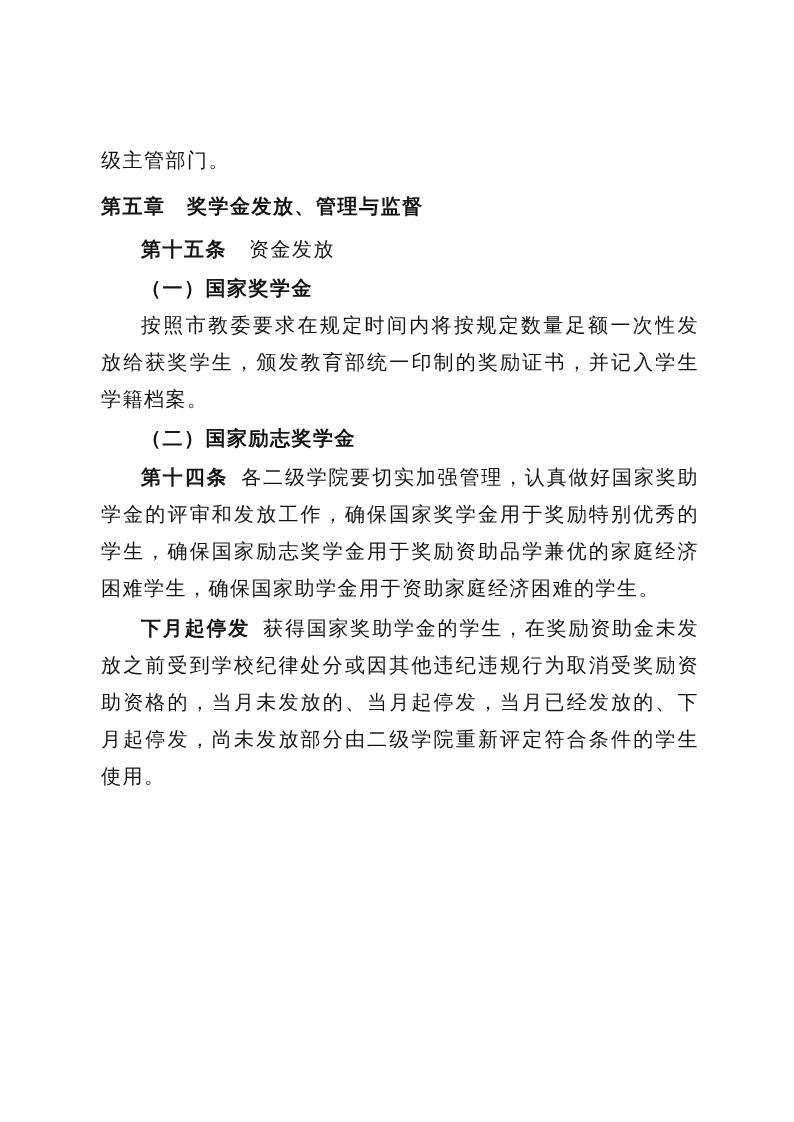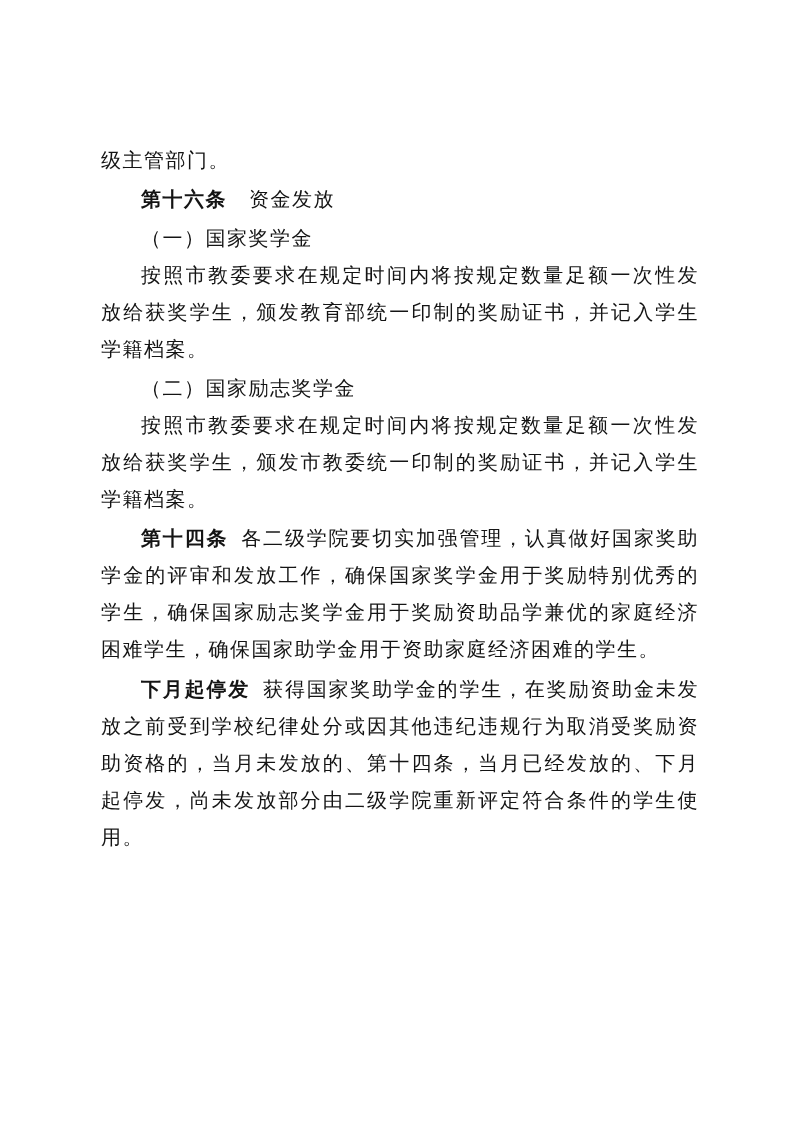--- a/index.html
+++ b/index.html
@@ -37,21 +37,21 @@
     font-family: "Liberation Sans", sans-serif;
     font-weight: 700;
     font-size: 22px;
     letter-spacing: 1px;
     margin-top: 9px !important;
     margin-bottom: 6px !important;
     text-indent: 0;
   }
   .sub-heading {
     font-family: "Liberation Sans", sans-serif;
-    font-weight: 400;
+    font-weight: 700;
     font-size: 20.5px;
     margin-top: 2px !important;
   }
   .article { margin-top: 2px !important; }
   .article-16 { margin-top: 3px !important; }
   .article-label {
     font-family: "Liberation Sans", sans-serif;
     font-weight: 700;
     margin-right: 13px;
   }
@@ -67,33 +67,33 @@
   }
 </style>
 </head>
 <body>
 
 <div class="page">
   <div class="content">
 
     <p class="continuation">级主管部门。</p>
 
+    <p class="chapter-heading">第五章　奖学金发放、管理与监督</p>
 
-    <p class="indent article"><span class="article-label wide-gap">第十六条</span><span>资金发放</span></p>
+    <p class="indent article"><span class="article-label wide-gap">第十五条</span><span>资金发放</span></p>
 
     <p class="indent sub-heading">（一）国家奖学金</p>
 
     <p class="indent">按照市教委要求在规定时间内将按规定数量足额一次性发放给获奖学生，颁发教育部统一印制的奖励证书，并记入学生学籍档案。</p>
 
     <p class="indent sub-heading">（二）国家励志奖学金</p>
 
-    <p class="indent">按照市教委要求在规定时间内将按规定数量足额一次性发放给获奖学生，颁发市教委统一印制的奖励证书，并记入学生学籍档案。</p>
 
 
 
     <p class="indent article"><span class="article-label">第十四条</span><span>各二级学院要切实加强管理，认真做好国家奖助学金的评审和发放工作，确保国家奖学金用于奖励特别优秀的学生，确保国家励志奖学金用于奖励资助品学兼优的家庭经济困难学生，确保国家助学金用于资助家庭经济困难的学生。</span></p>
 
-    <p class="indent article article-16"><span class="article-label">下月起停发</span><span>获得国家奖助学金的学生，在奖励资助金未发放之前受到学校纪律处分或因其他违纪违规行为取消受奖励资助资格的，当月未发放的、第十四条，当月已经发放的、下月起停发，尚未发放部分由二级学院重新评定符合条件的学生使用。</span></p>
+    <p class="indent article article-16"><span class="article-label">下月起停发</span><span>获得国家奖助学金的学生，在奖励资助金未发放之前受到学校纪律处分或因其他违纪违规行为取消受奖励资助资格的，当月未发放的、当月起停发，当月已经发放的、下月起停发，尚未发放部分由二级学院重新评定符合条件的学生使用。</span></p>
 
   </div>
 
   <div class="page-number">—8—</div>
 </div>
 
 </body></html>

